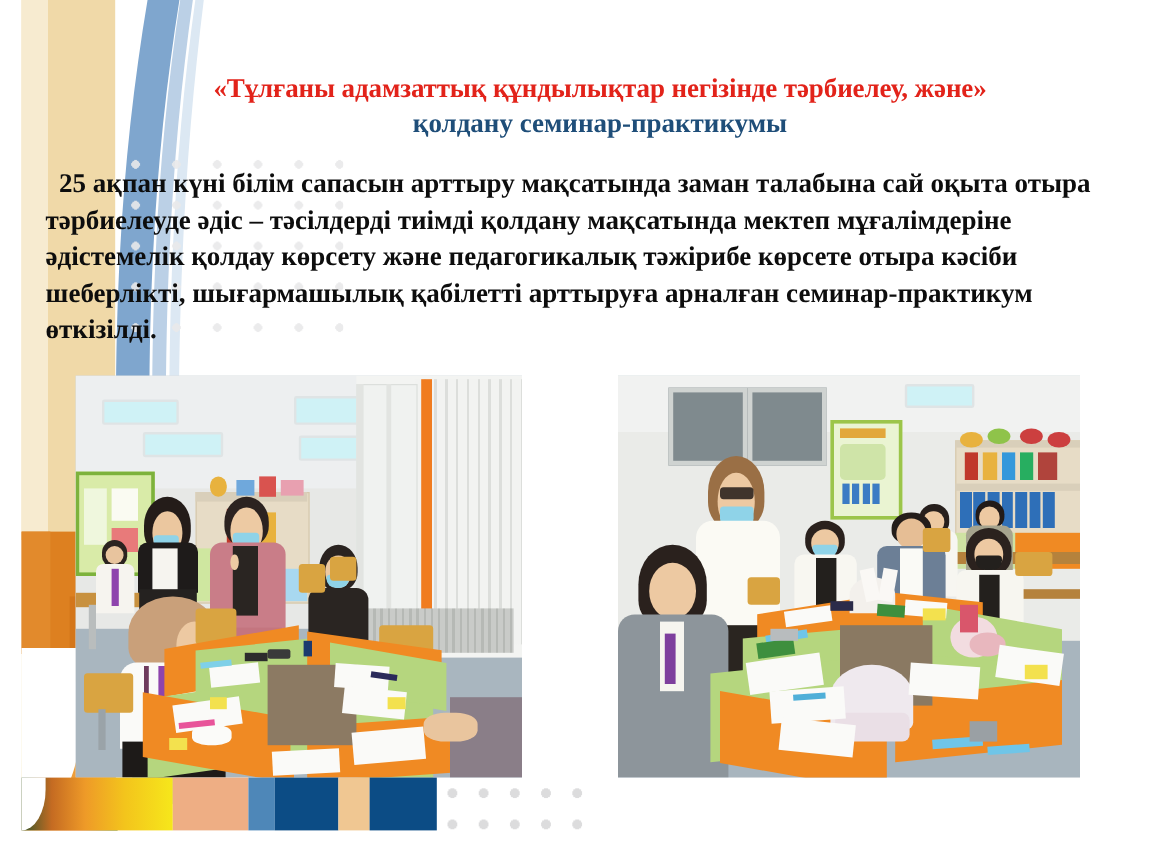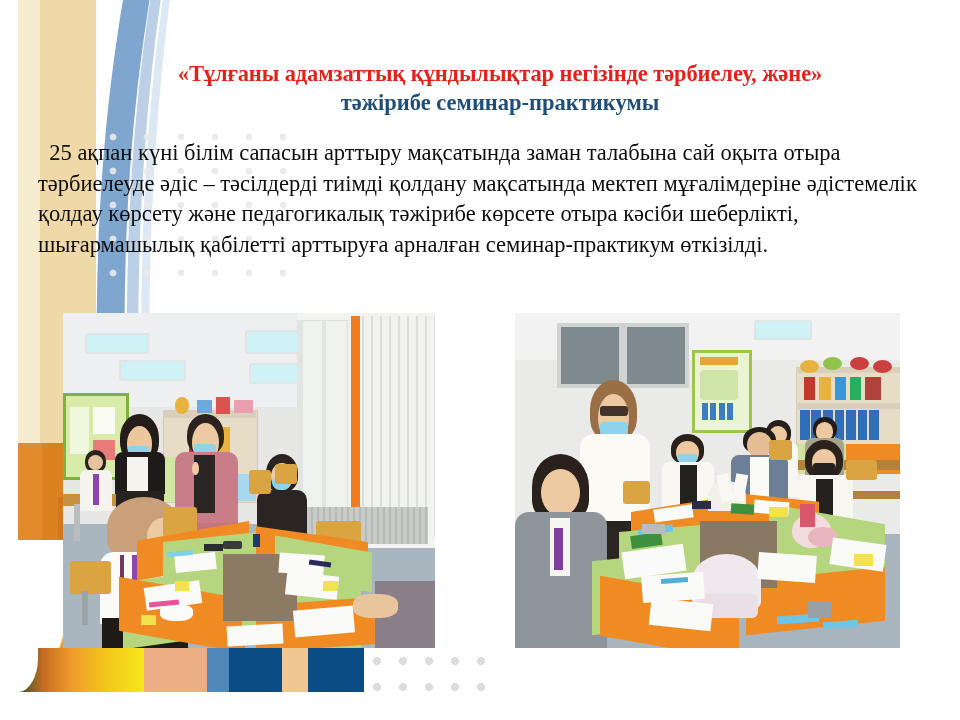--- a/index.html
+++ b/index.html
@@ -168,21 +168,21 @@
     line-height: 1.35;
   }
 
   
   .body-text {
     position: absolute;
     left: 38px;
     top: 138px;
     width: 880px;
     font-size: 22.5px;
-    font-weight: normal;
+    font-weight: bold;
     color: #0D0D0D;
     line-height: 1.36;
     text-align: left;
     white-space: pre-wrap;
   }
 
   
   .photo {
     position: absolute;
     overflow: hidden;
@@ -241,21 +241,21 @@
   <svg class="swoosh" viewBox="0 0 120 700" preserveAspectRatio="none">
     <path d="M 74 -30 C 36 160, 24 360, 52 700 L 80 700 C 52 360, 64 160, 100 -30 Z" fill="#7FA6CE"></path>
     <path d="M 100 -30 C 66 160, 56 360, 80 700 L 90 700 C 68 360, 78 160, 110 -30 Z" fill="#BBD0E6"></path>
     <path d="M 112 -30 C 80 160, 72 360, 92 700 L 98 700 C 80 360, 90 160, 118 -30 Z" fill="#DCE8F3"></path>
   </svg>
 
   <div class="dots-top"></div>
 
   <div class="title-block">
     <div class="title-line1">«Тұлғаны адамзаттық құндылықтар негізінде тәрбиелеу, және»</div>
-    <div class="title-line2">тәжірибе семинар-практикумы</div>
+    <div class="title-line2">қолдану семинар-практикумы</div>
   </div>
 
   <div class="body-text">  25 ақпан күні білім сапасын арттыру мақсатында заман талабына сай оқыта отыра тәрбиелеуде әдіс – тәсілдерді тиімді қолдану мақсатында мектеп мұғалімдеріне әдістемелік қолдау көрсету және педагогикалық тәжірибе көрсете отыра кәсіби шеберлікті, шығармашылық қабілетті арттыруға арналған семинар-практикум өткізілді.</div>
 
   <div class="photo photo-left">
     <div class="ph ceiling"></div>
     <div class="ph wall"></div>
     <div class="ph floor" style="top:63%;height:37%;background:#A9B6BF;"></div>
 
     <div class="ph lamp" style="left:6%;top:6%;width:16%;height:5%;"></div>

